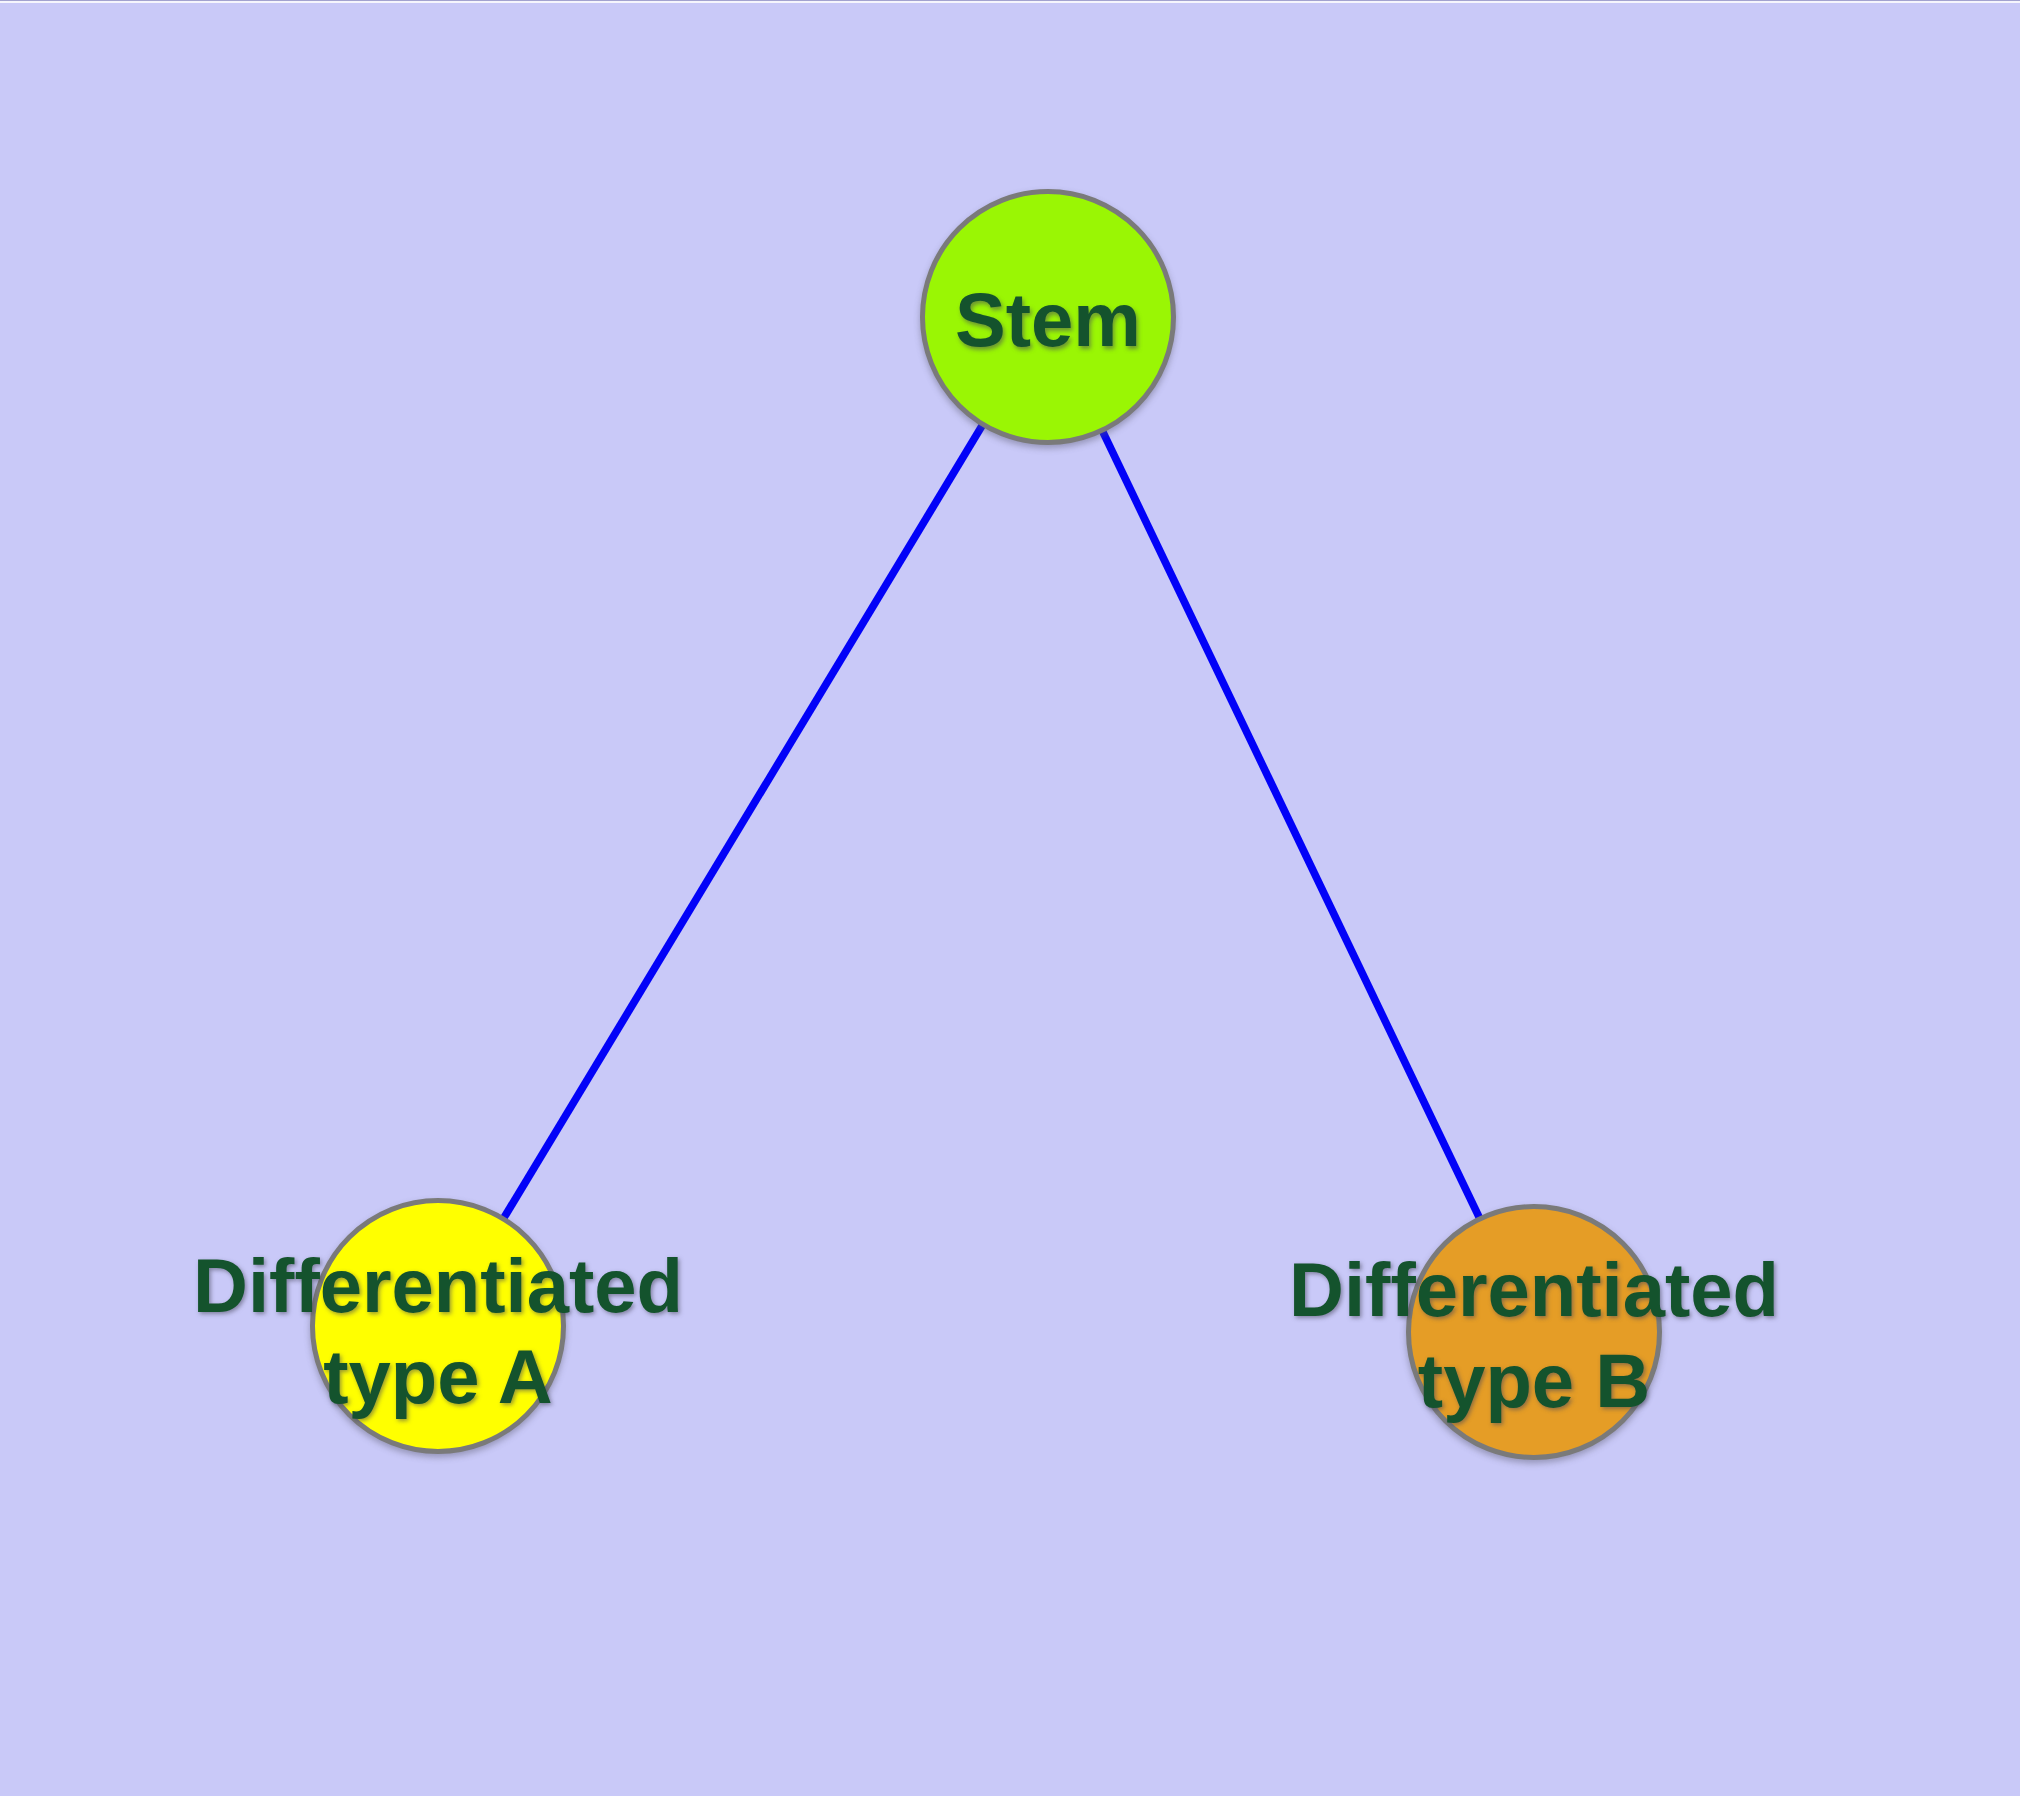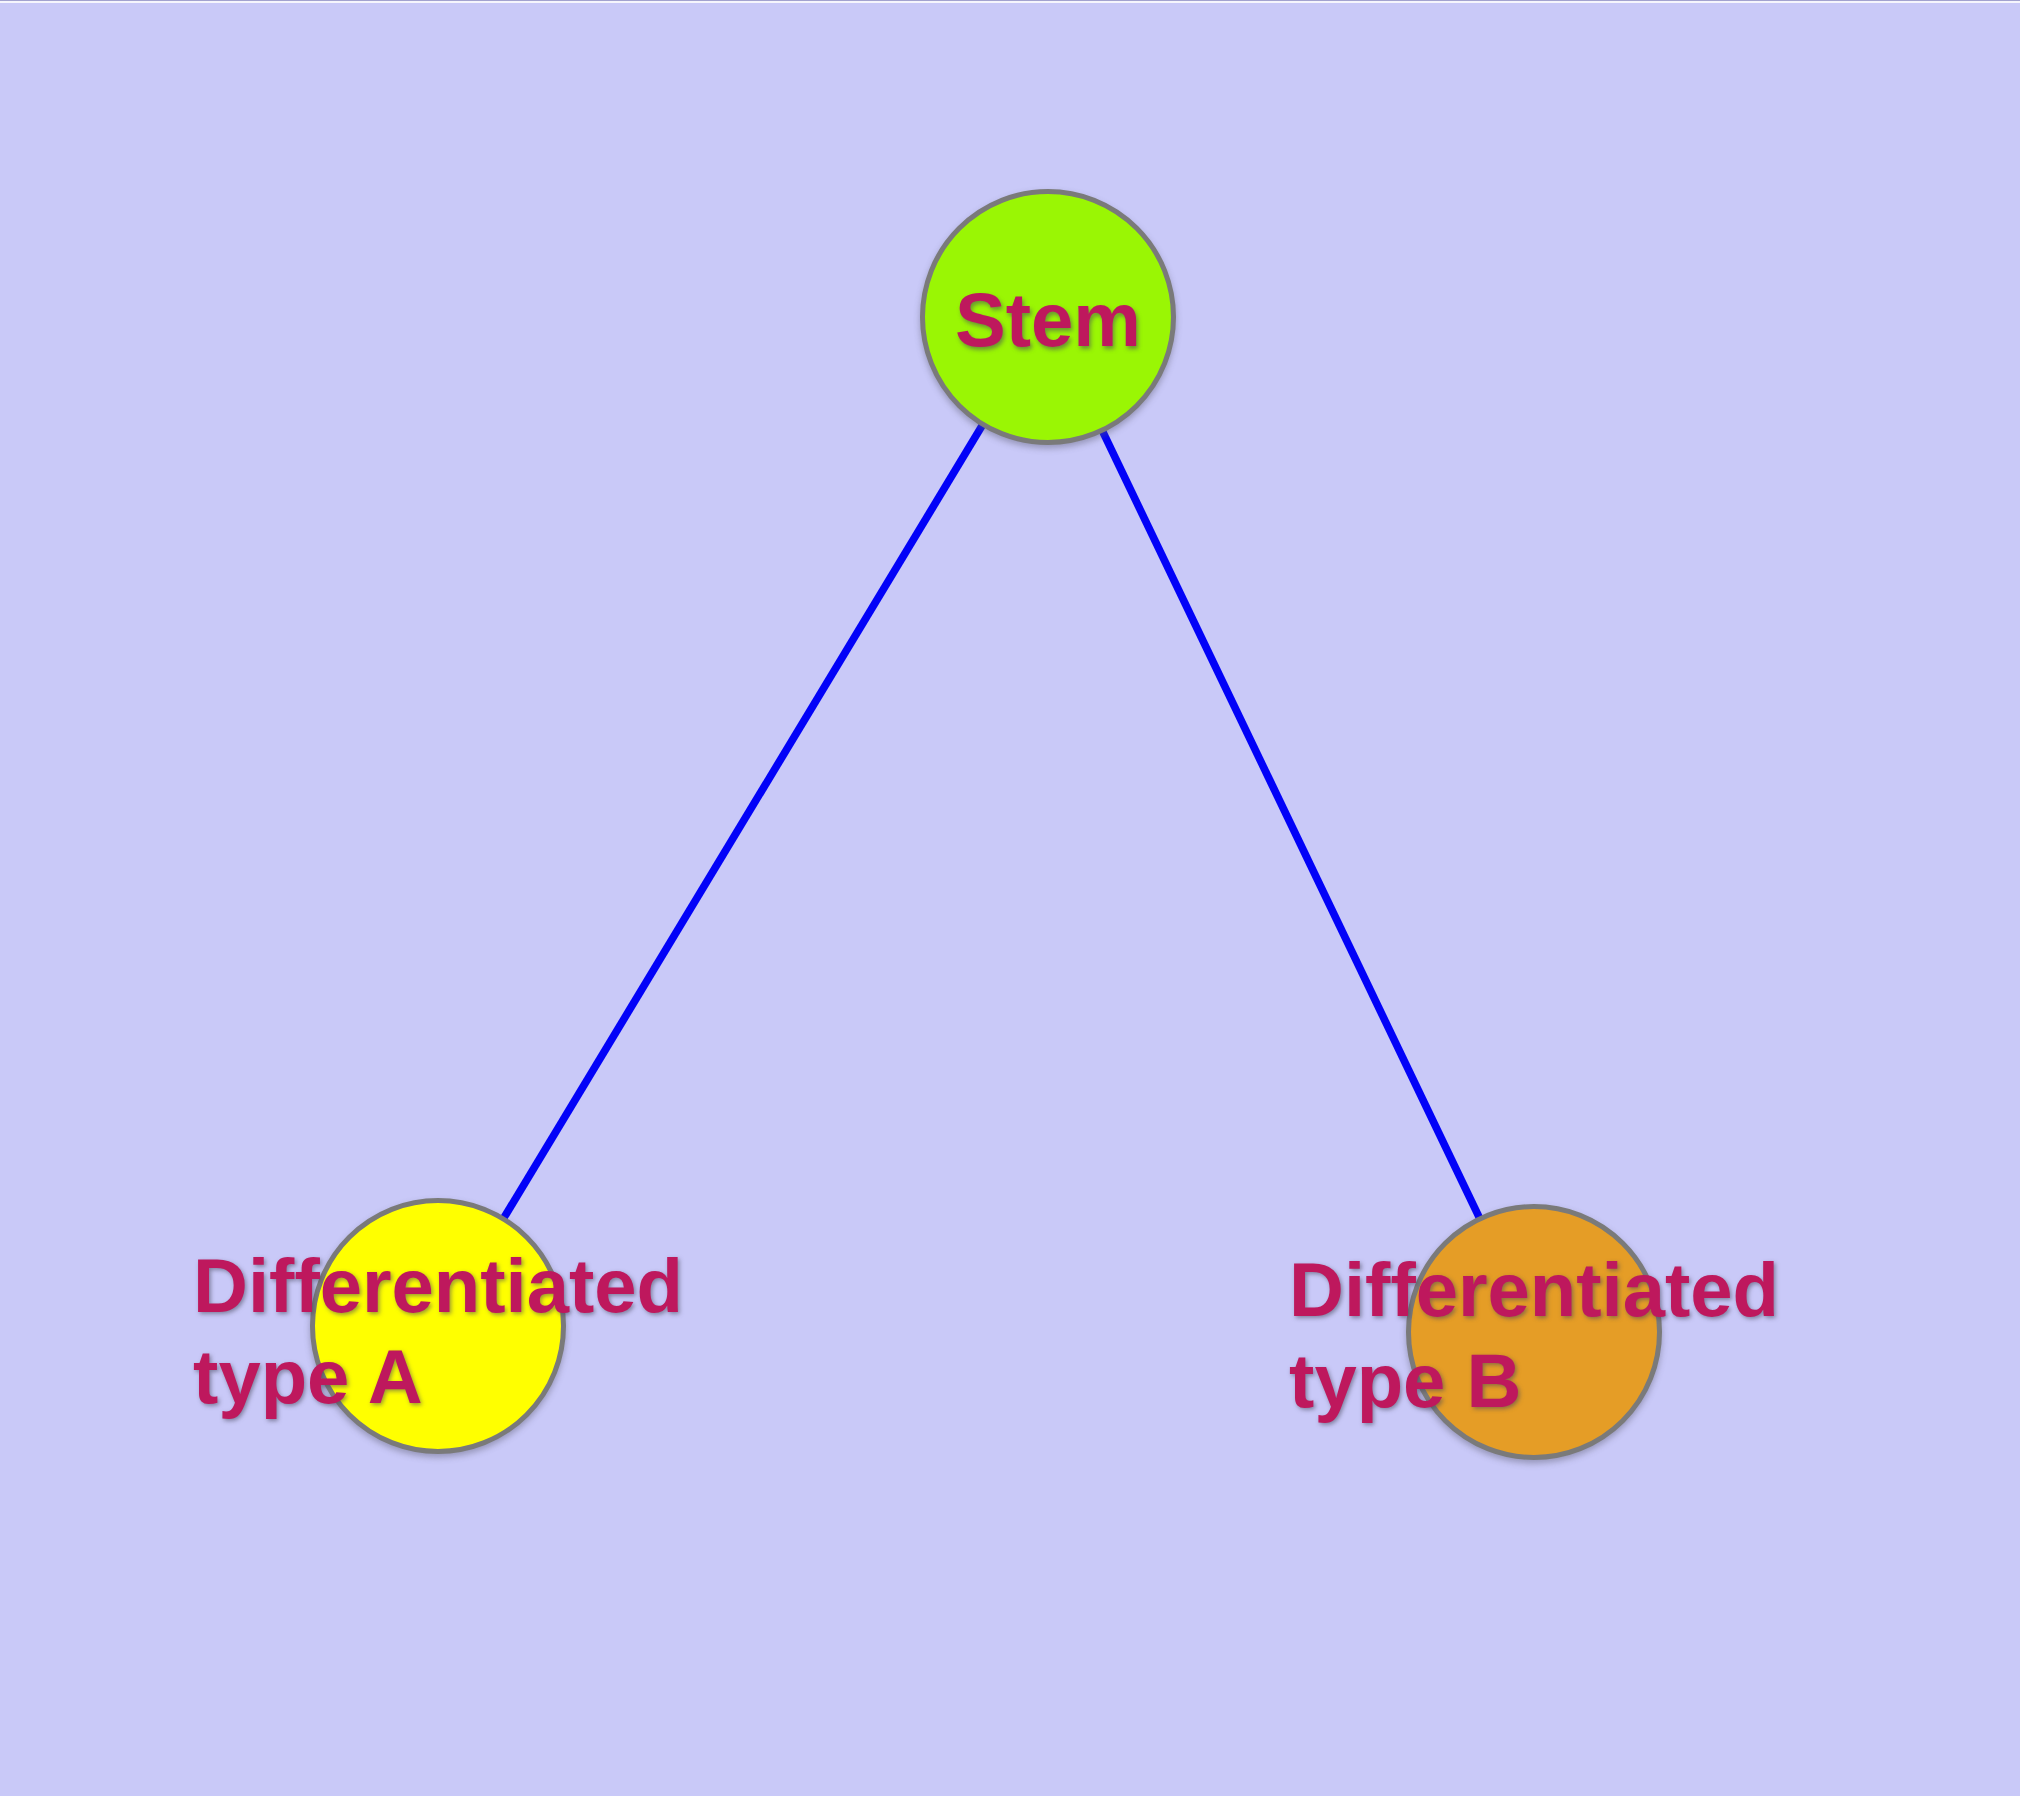--- a/index.html
+++ b/index.html
@@ -55,22 +55,22 @@
   }
   .node-stem   { left: 920px; top: 189px;  background: #9AF604; }
   .node-type-a { left: 310px;  top: 1198px; background: #FFFF00; }
   .node-type-b { left: 1406px; top: 1204px; background: #E59D26; }
   .node-label {
     position: absolute;
     transform: translate(-50%, -50%);
     font-size: 76px;
     font-weight: bold;
     line-height: 1.2;
-    color: #be185d;
-    text-align: left;
+    color: #14532d;
+    text-align: center;
     white-space: pre-line;
     text-shadow: 1.7px 2.5px 4.2px rgba(70,70,90,0.55);
   }
   .label-stem   { left: 1048px; top: 320px;  }
   .label-type-a { left: 438px;  top: 1331px; }
   .label-type-b { left: 1534px; top: 1335px; }
 </style>
 </head>
 <body>
 

